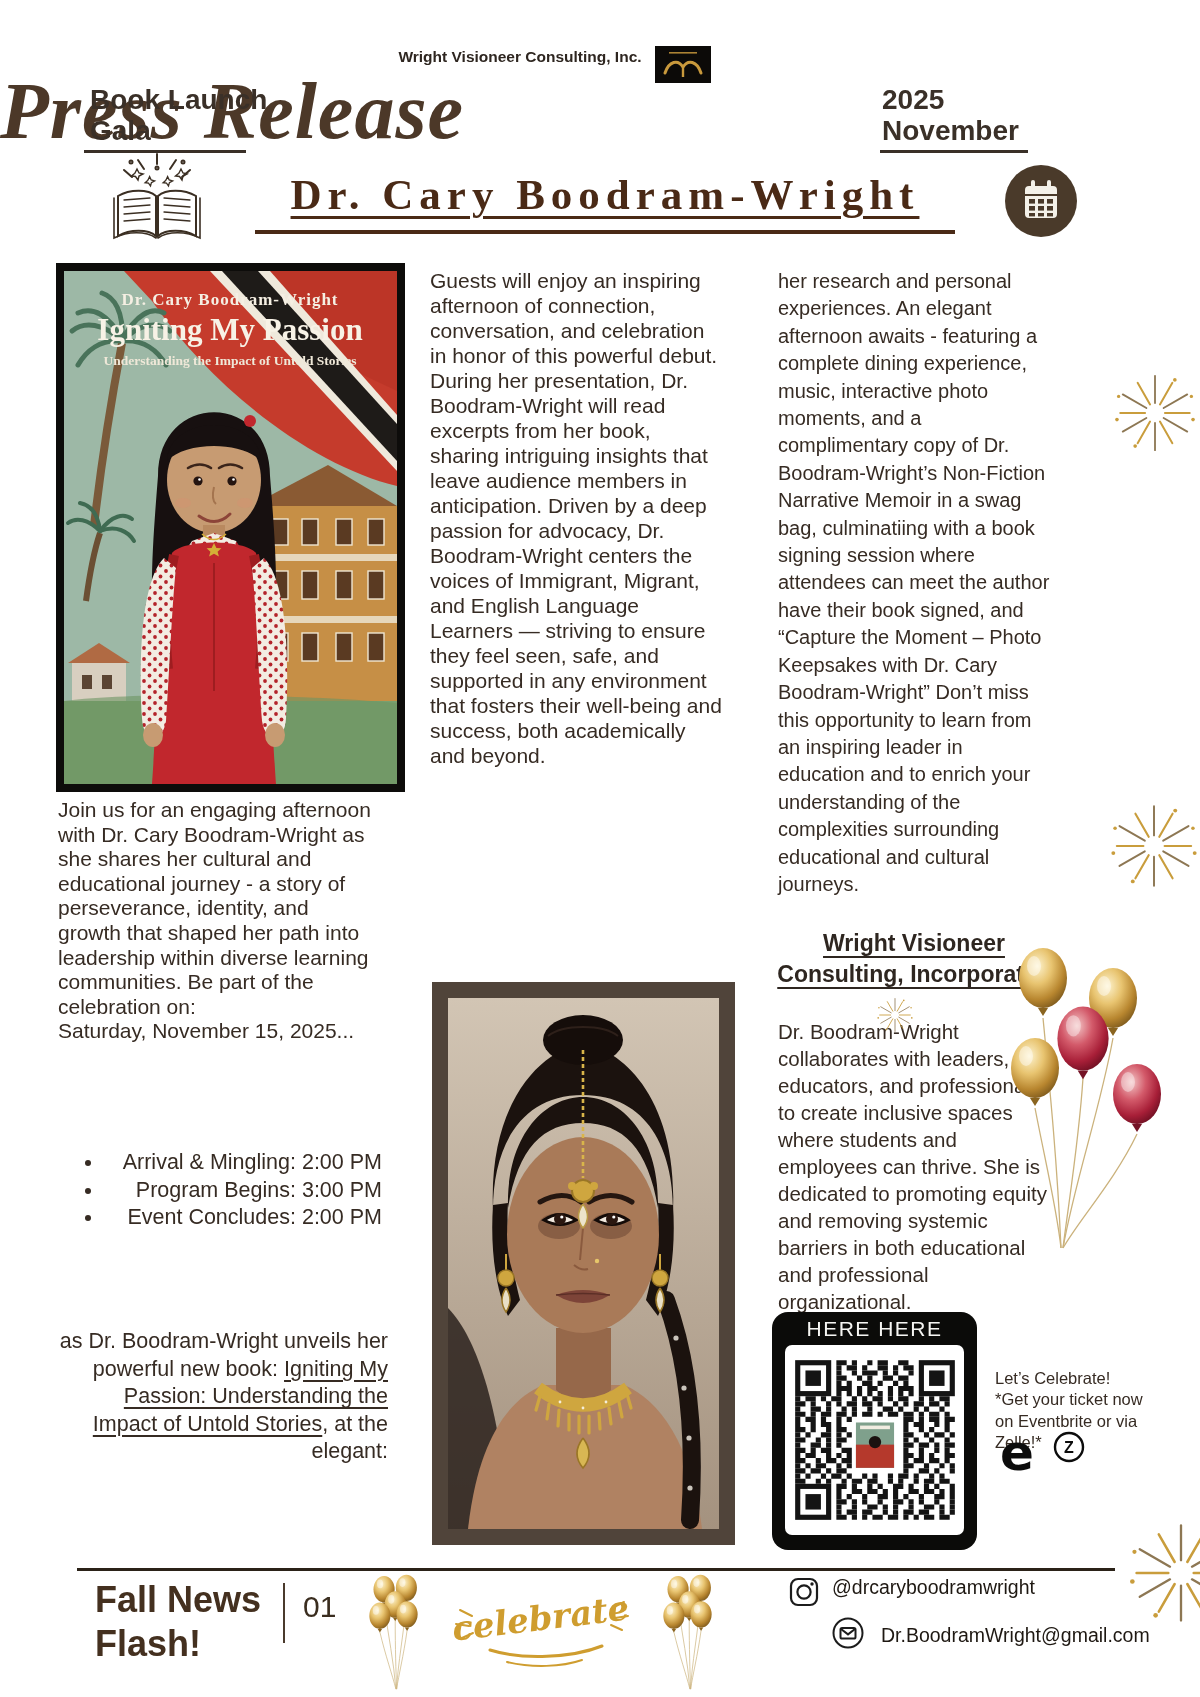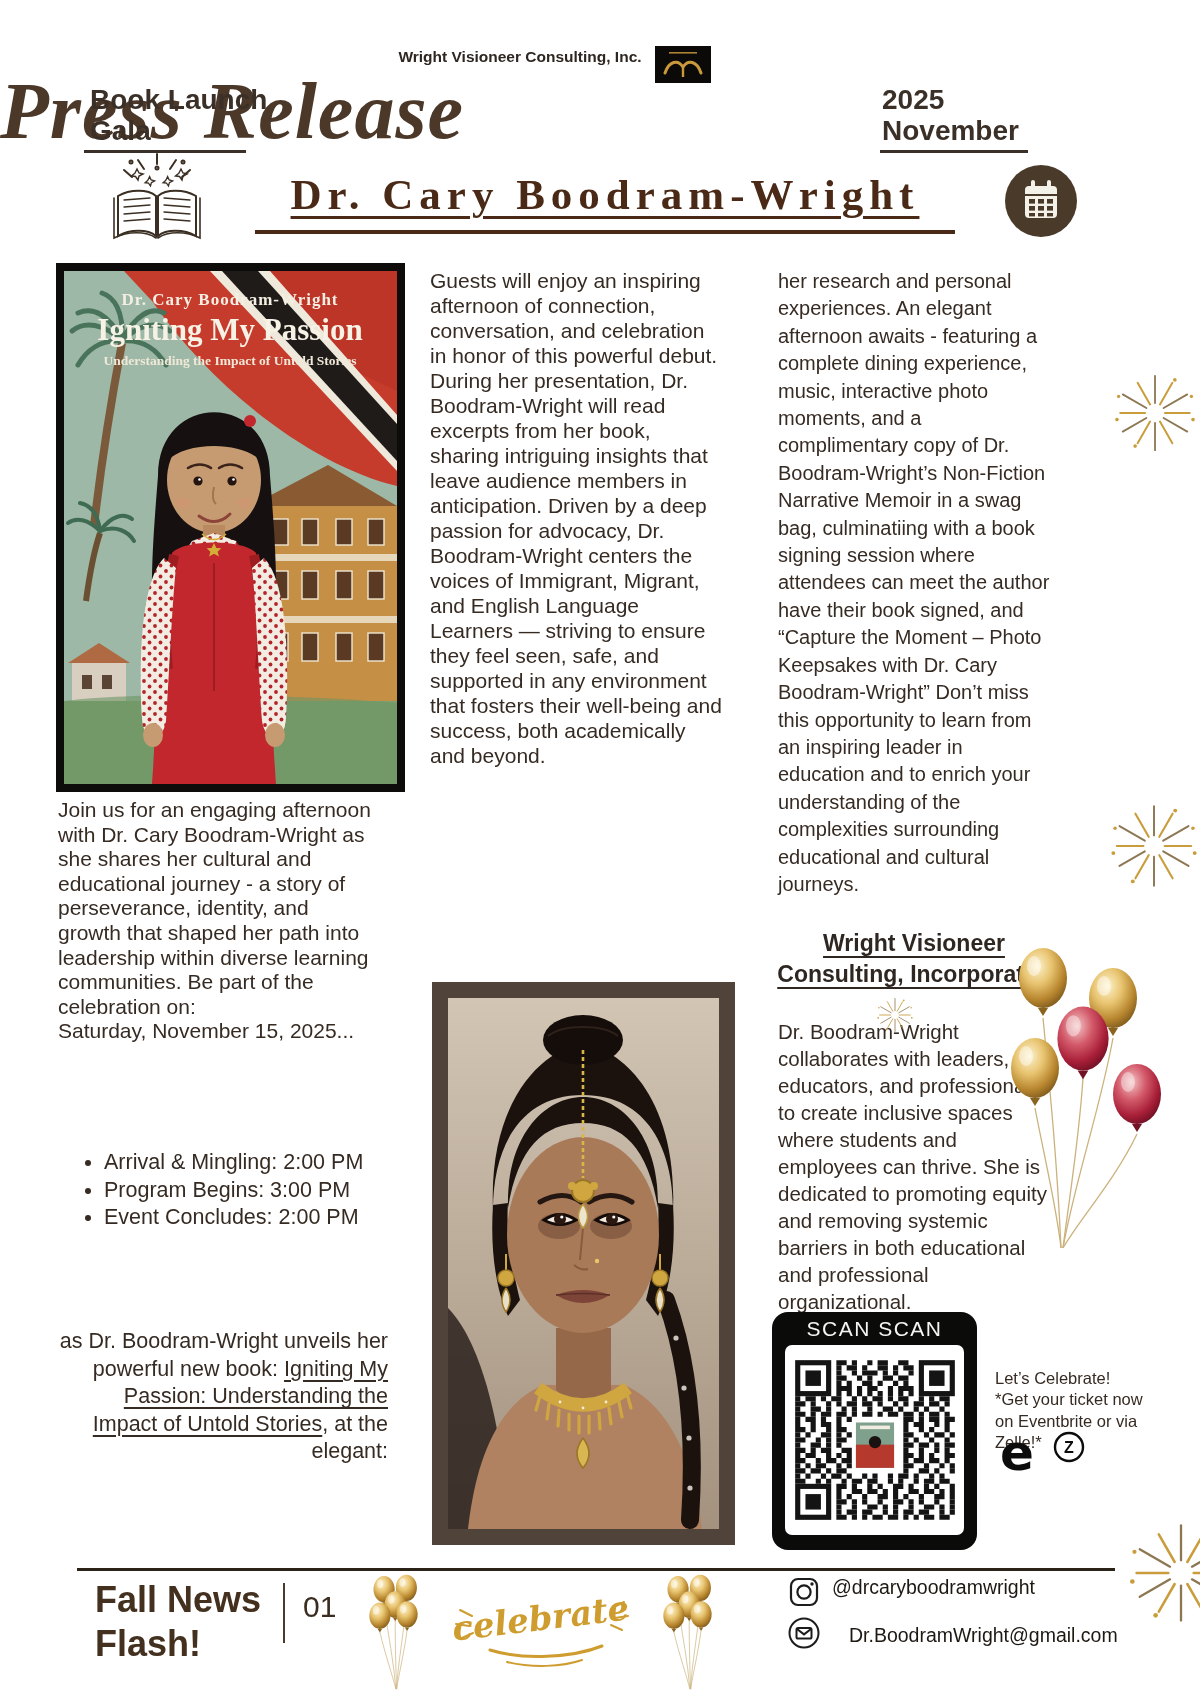--- a/index.html
+++ b/index.html
@@ -26,21 +26,21 @@
                     font-size:43px; letter-spacing:6px; color:#4a2a16;
                     padding-bottom:11px; border-bottom:4px solid #4a2a16; }
   .author-heading span { text-decoration:underline; text-decoration-thickness:3px;
                          text-underline-offset:7px; }
 
   
   .bodytxt { color:#362b23; }
   .prel { white-space:pre-line; }
   .intro   { top:798px;  left:58px;  width:316px; font-size:21px;   line-height:24.6px; }
   .schedule{ top:1148px; left:60px;  width:322px; font-size:21.5px; }
-  .schedule li { margin:1px 0 1px 0; line-height:26.5px; }
+  .schedule li { margin:1px 0 1px 0; line-height:26.5px;text-align:right; }
   .schedule ul { padding-left:44px; }
   .unveil  { top:1328px; left:58px;  width:330px; font-size:21.5px; line-height:27.6px;text-align:right; }
   .unveil .book-title { text-decoration:underline; text-underline-offset:4px; }
   .venue   { top:1428px; left:58px;  width:330px; font-size:21.5px; line-height:27.6px; }
   .midp1   { top:268px;  left:430px; width:295px; font-size:21px;   line-height:25px; }
   .midp2   { top:844px;  left:430px; width:295px; font-size:21px;   line-height:27.9px; }
   .rightp1 { top:268px;  left:778px; width:272px; font-size:20px;   line-height:27.4px; }
   .org-heading { top:928px; left:766px; width:296px; text-align:center;
                  font-size:23px; font-weight:700; line-height:31px;
                  text-decoration:underline; text-underline-offset:5px; color:#2e2620; }
@@ -69,21 +69,21 @@
   .zelle-badge  { top:1430px; left:1052px; }
 
   
   .footer-rule { top:1568px; left:77px; width:1038px; height:3px; background:#2b2218; }
   .fall-news { top:1578px; left:95px; font-size:36px; font-weight:700;
                line-height:1.22; color:#44301f; }
   .footer-div { top:1583px; left:283px; width:2px; height:60px; background:#4a3a2c; }
   .page-num { top:1590px; left:303px; font-size:30px; color:#3a2d1f; }
   .celebrate-wrap { top:1572px; left:452px; width:180px; height:110px; }
   .ig-row   { top:1576px; left:788px; display:flex; gap:12px; }
-  .mail-row { top:1616px; left:787px; display:flex; align-items:center; gap:28px; }
+  .mail-row { top:1616px; left:831px; display:flex; align-items:center; gap:16px; }
   .contact-text { font-size:19.5px; color:#1e1812; }
 </style>
 </head>
 <body>
 
 <svg width="0" height="0" style="position:absolute" aria-hidden="true">
   <defs>
     <radialGradient id="gradG" cx="38%" cy="30%" r="75%">
       <stop offset="0%" stop-color="#fdf3cf"></stop>
         <stop offset="40%" stop-color="#e8c470"></stop>
@@ -392,21 +392,21 @@
       </g>
     </svg>
   </div>
 
   <div class="abs rightp1">her research and personal experiences. An elegant afternoon awaits - featuring a complete dining experience, music, interactive photo moments, and a complimentary copy of Dr. Boodram-Wright’s Non-Fiction Narrative Memoir in a swag bag, culminatiing with a book signing session where attendees can meet the author have their book signed, and “Capture the Moment – Photo Keepsakes with Dr. Cary Boodram-Wright” Don’t miss this opportunity to learn from an inspiring leader in education and to enrich your understanding of the complexities surrounding educational and cultural journeys.</div>
   <div class="abs org-heading prel">Wright Visioneer
 Consulting, Incorporated</div>
   <div class="abs rightp2">Dr. Boodram-Wright collaborates with leaders, educators, and professionals to create inclusive spaces where students and employees can thrive. She is dedicated to promoting equity and removing systemic barriers in both educational and professional organizational.</div>
 
   <div class="abs qr-block">
-    <div class="qr-label">SCAN SCAN</div>
+    <div class="qr-label">HERE HERE</div>
     <div class="qr-white">
       <svg viewBox="0 0 33 33">
         <rect width="33" height="33" fill="#ffffff"></rect>
         <g fill="#141414">
           <rect x="1" y="1" width="7" height="7"></rect>
             <rect x="25" y="1" width="7" height="7"></rect>
             <rect x="1" y="25" width="7" height="7"></rect>
         </g>
         <g fill="#ffffff">
           <rect x="2" y="2" width="5" height="5"></rect>

